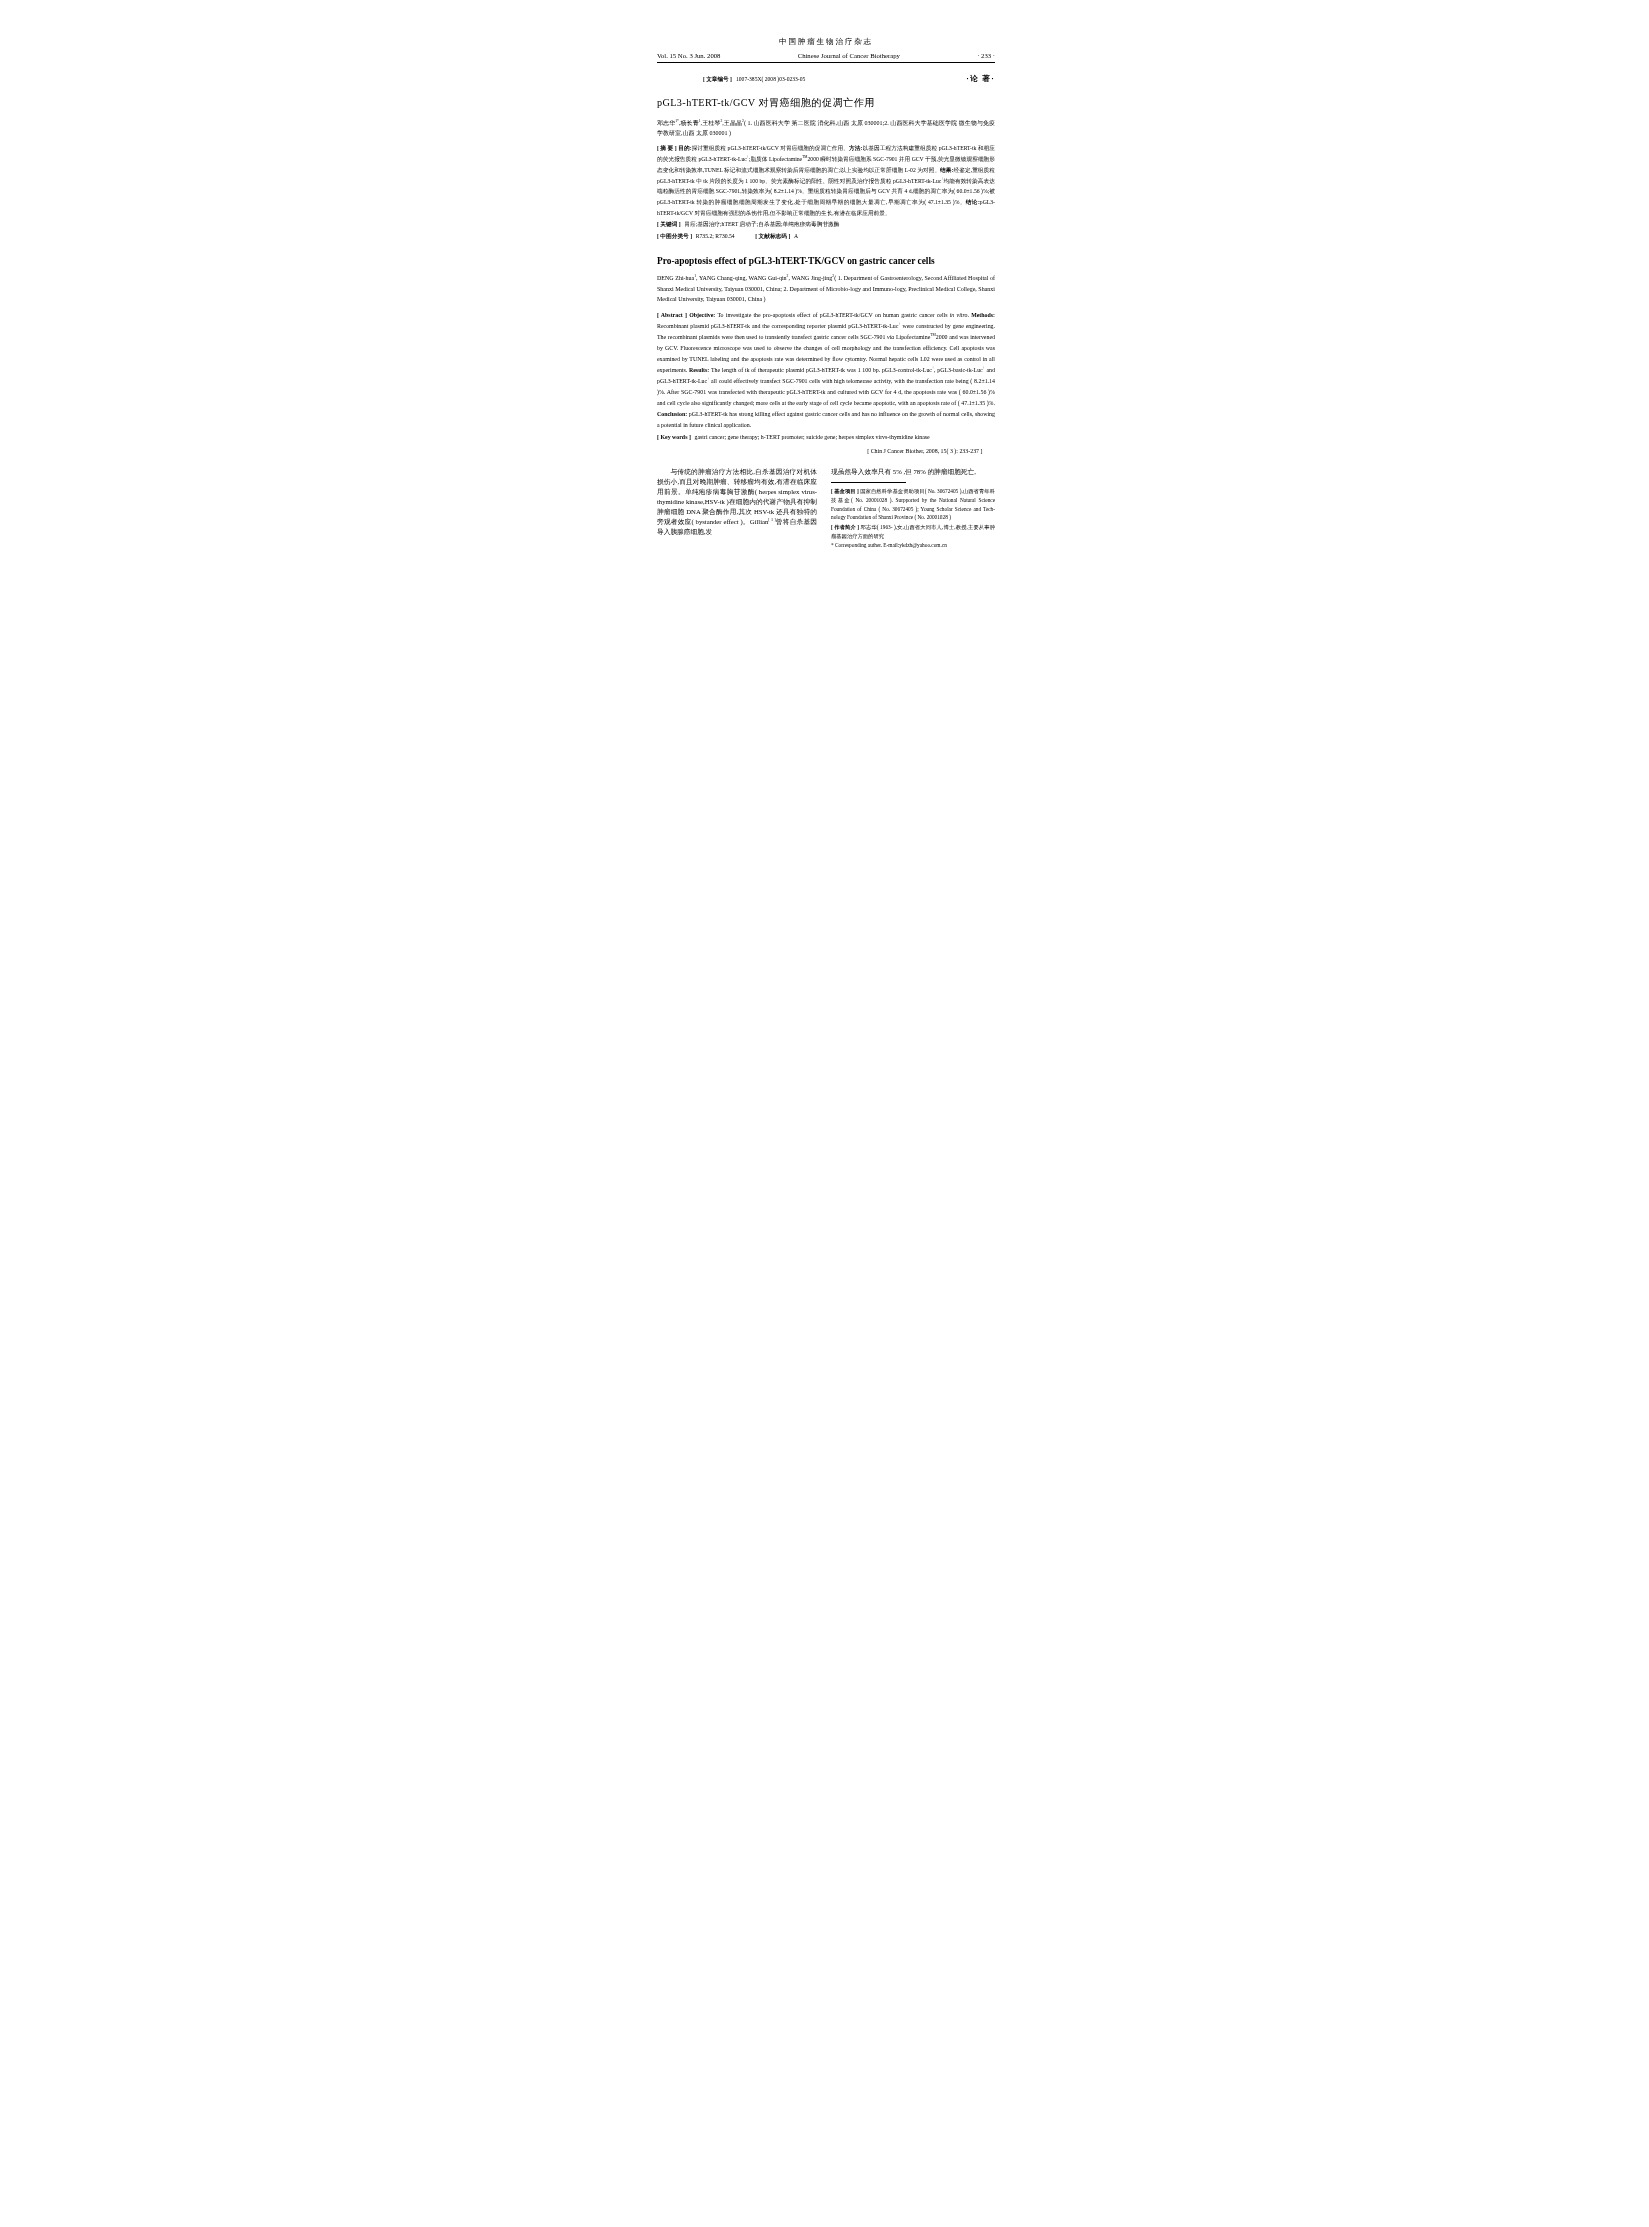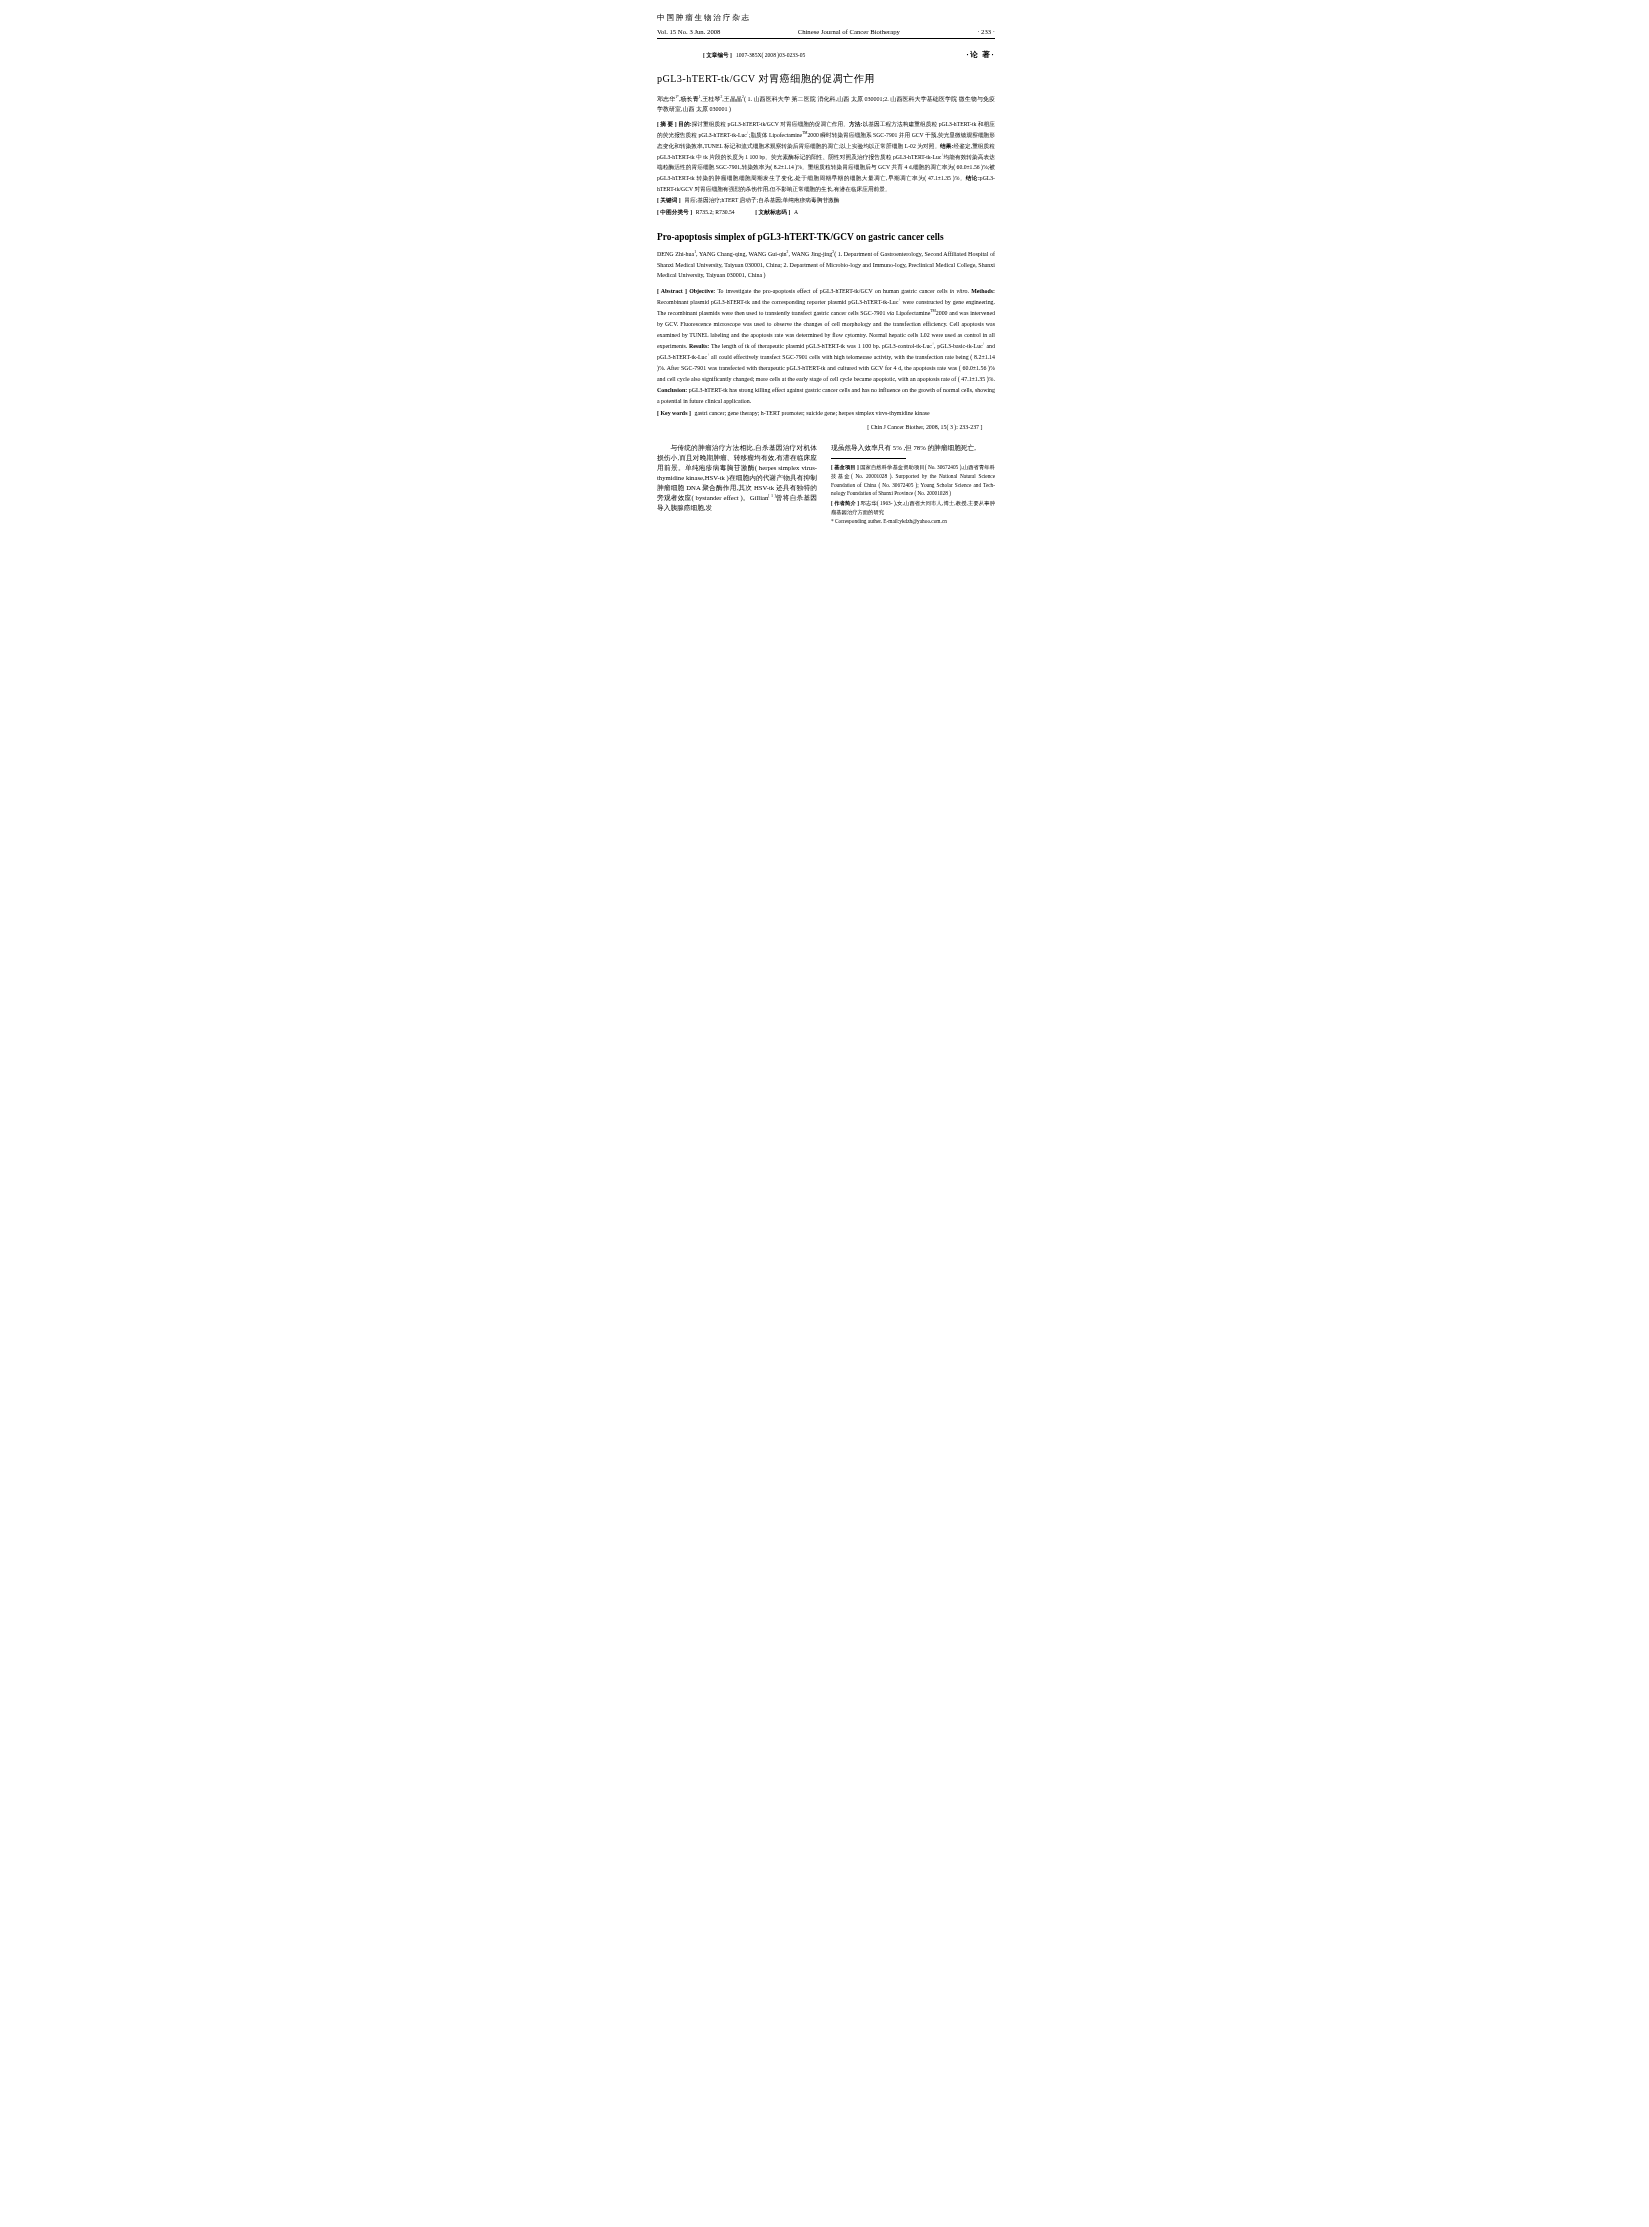--- a/index.html
+++ b/index.html
@@ -12,23 +12,24 @@
   .page {
     width: 413px;
     min-height: 583px;
     margin: 0 auto;
     background: #ffffff;
     box-sizing: border-box;
     padding: 13.4px 36px 18px 39px;
   }
   
   .hdr-journal-cn {
-    text-align: left;
+    text-align: center;
     font-size: 7.6px;
     letter-spacing: 1.8px;
+    margin-top: 24px;
   }
   .hdr-row {
     display: flex;
     justify-content: space-between;
     align-items: baseline;
     margin-top: 4.5px;
     font-size: 6.7px;
   }
   .hdr-rule {
     border: none;
@@ -167,21 +168,21 @@
   <p class="authors-cn"><span>邓志华</span><sup>1*</sup><span>,杨长青</span><sup>1</sup><span>,王桂琴</span><sup>2</sup><span>,王晶晶</span><sup>2</sup><span>( 1. 山西医科大学 第二医院 消化科,山西 太原  030001;2. 山西医科大学基础医学院 微生物与免疫学教研室,山西 太原  030001 )</span></p>
 
   <p class="abstract-cn"><span style="font-weight: bold;">[ 摘  要 ]  </span><span style="font-weight: bold;">目的:</span><span>探讨重组质粒 pGL3-hTERT-tk/GCV 对胃癌细胞的促凋亡作用。</span><span style="font-weight: bold;">方法:</span><span>以基因工程方法构建重组质粒 pGL3-hTERT-tk 和相应的荧光报告质粒 pGL3-hTERT-tk-Luc</span><sup>+</sup><span>;脂质体 Lipofectamine</span><sup>TM</sup><span>2000 瞬时转染胃癌细胞系 SGC-7901 并用 GCV 干预,荧光显微镜观察细胞形态变化和转染效率,TUNEL 标记和流式细胞术观察转染后胃癌细胞的凋亡;以上实验均以正常肝细胞 L-02 为对照。</span><span style="font-weight: bold;">结果:</span><span>经鉴定,重组质粒 pGL3-hTERT-tk 中 tk 片段的长度为 1 100 bp。荧光素酶标记的阳性、阴性对照及治疗报告质粒 pGL3-hTERT-tk-Luc</span><sup>+</sup><span>均能有效转染高表达端粒酶活性的胃癌细胞 SGC-7901,转染效率为( 8.2±1.14 )%。重组质粒转染胃癌细胞后与 GCV 共育 4 d,细胞的凋亡率为( 60.0±1.56 )%;被 pGL3-hTERT-tk 转染的肿瘤细胞细胞周期发生了变化,处于细胞周期早期的细胞大量凋亡,早期凋亡率为( 47.1±1.35 )%。</span><span style="font-weight: bold;">结论:</span><span>pGL3-hTERT-tk/GCV 对胃癌细胞有强烈的杀伤作用,但不影响正常细胞的生长,有潜在临床应用前景。</span></p>
   <p class="kw-line">
     <b>[ 关键词 ]</b><span>胃癌;基因治疗;hTERT 启动子;自杀基因;单纯疱疹病毒胸苷激酶</span>
   </p>
   <p class="kw-line">
     <b>[ 中图分类号 ]</b><span>R735.2; R730.54</span><span class="clc-gap"></span><b>[ 文献标志码 ]</b><span>A</span>
   </p>
 
-  <h2 class="title-en">Pro-apoptosis simplex of pGL3-hTERT-TK/GCV on gastric cancer cells</h2>
+  <h2 class="title-en">Pro-apoptosis effect of pGL3-hTERT-TK/GCV on gastric cancer cells</h2>
   <p class="authors-en"><span>DENG Zhi-hua</span><sup>1</sup><span>, YANG Chang-qing, WANG Gui-qin</span><sup>2</sup><span>, WANG Jing-jing</span><sup>2</sup><span>( 1. Department of Gastroenterology, Second Affiliated Hospital of Shanxi Medical University, Taiyuan 030001, China; 2. Department of Microbio-logy and Immuno-logy, Preclinical Medical College, Shanxi Medical University, Taiyuan 030001, China )</span></p>
 
   <p class="abstract-en"><span style="font-weight: bold;">[ Abstract ]  </span><span style="font-weight: bold;">Objective:</span><span> To investigate the pro-apoptosis effect of pGL3-hTERT-tk/GCV on human gastric cancer cells </span><span style="font-style: italic;">in vitro</span><span>. </span><span style="font-weight: bold;">Methods:</span><span> Recombinant plasmid pGL3-hTERT-tk and the corresponding reporter plasmid pGL3-hTERT-tk-Luc</span><sup>+</sup><span> were constructed by gene engineering. The recombinant plasmids were then used to transiently transfect gastric cancer cells SGC-7901 </span><span style="font-style: italic;">via</span><span> Lipofectamine</span><sup>TM</sup><span>2000 and was intervened by GCV. Fluorescence microscope was used to observe the changes of cell morphology and the transfection efficiency. Cell apoptosis was examined by TUNEL labeling and the apoptosis rate was determined by flow cytomtry. Normal hepatic cells L02 were used as control in all experiments. </span><span style="font-weight: bold;">Results:</span><span> The length of tk of therapeutic plasmid pGL3-hTERT-tk was 1 100 bp. pGL3-control-tk-Luc</span><sup>+</sup><span>, pGL3-basic-tk-Luc</span><sup>+</sup><span> and pGL3-hTERT-tk-Luc</span><sup>+</sup><span> all could effectively transfect SGC-7901 cells with high telomerase activity, with the transfection rate being ( 8.2±1.14 )%. After SGC-7901 was transfected with therapeutic pGL3-hTERT-tk and cultured with GCV for 4 d, the apoptosis rate was ( 60.0±1.56 )% and cell cycle also significantly changed; more cells at the early stage of cell cycle became apoptotic, with an apoptosis rate of ( 47.1±1.35 )%. </span><span style="font-weight: bold;">Conclusion:</span><span> pGL3-hTERT-tk has strong killing effect against gastric cancer cells and has no influence on the growth of normal cells, showing a potential in future clinical application.</span></p>
   <p class="kw-en">
     <b>[ Key words ]</b><span>gastri cancer; gene therapy; h-TERT promoter; suicide gene; herpes simplex virvs-thymidine kinase</span>
   </p>
   <p class="citation">[ Chin J Cancer Biother, 2008, 15( 3 ): 233-237 ]</p>
 
   <div class="columns">
     <div class="col-left">

